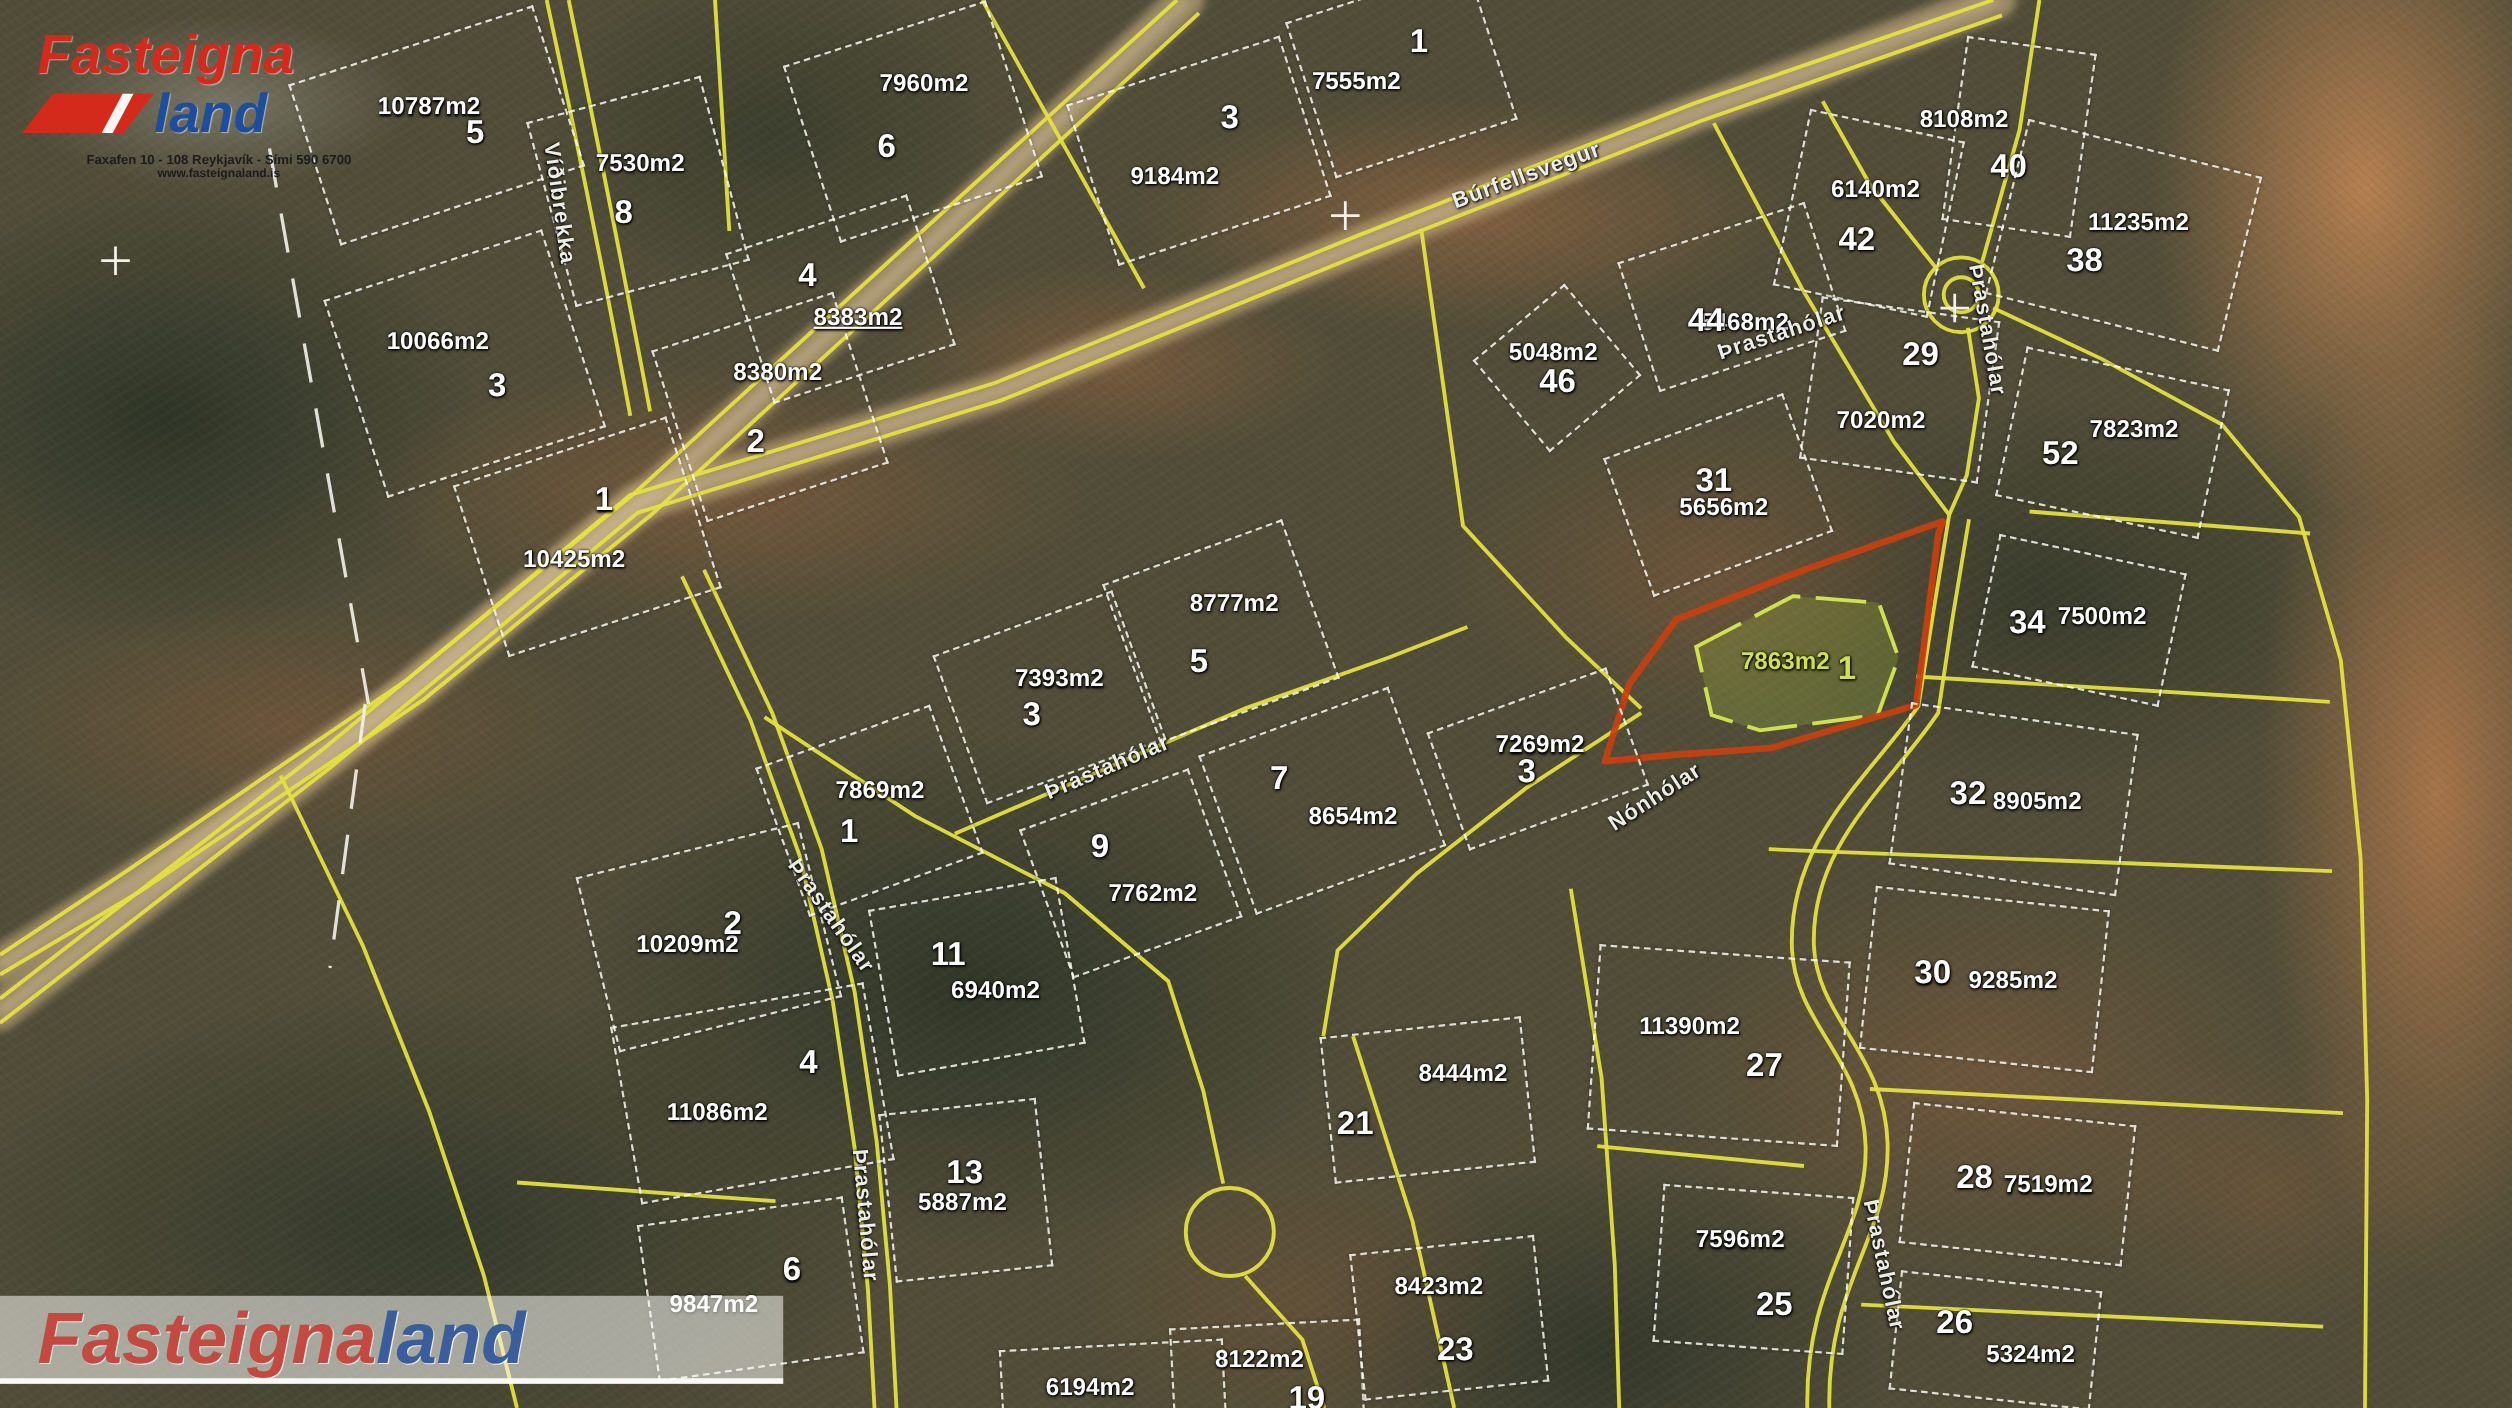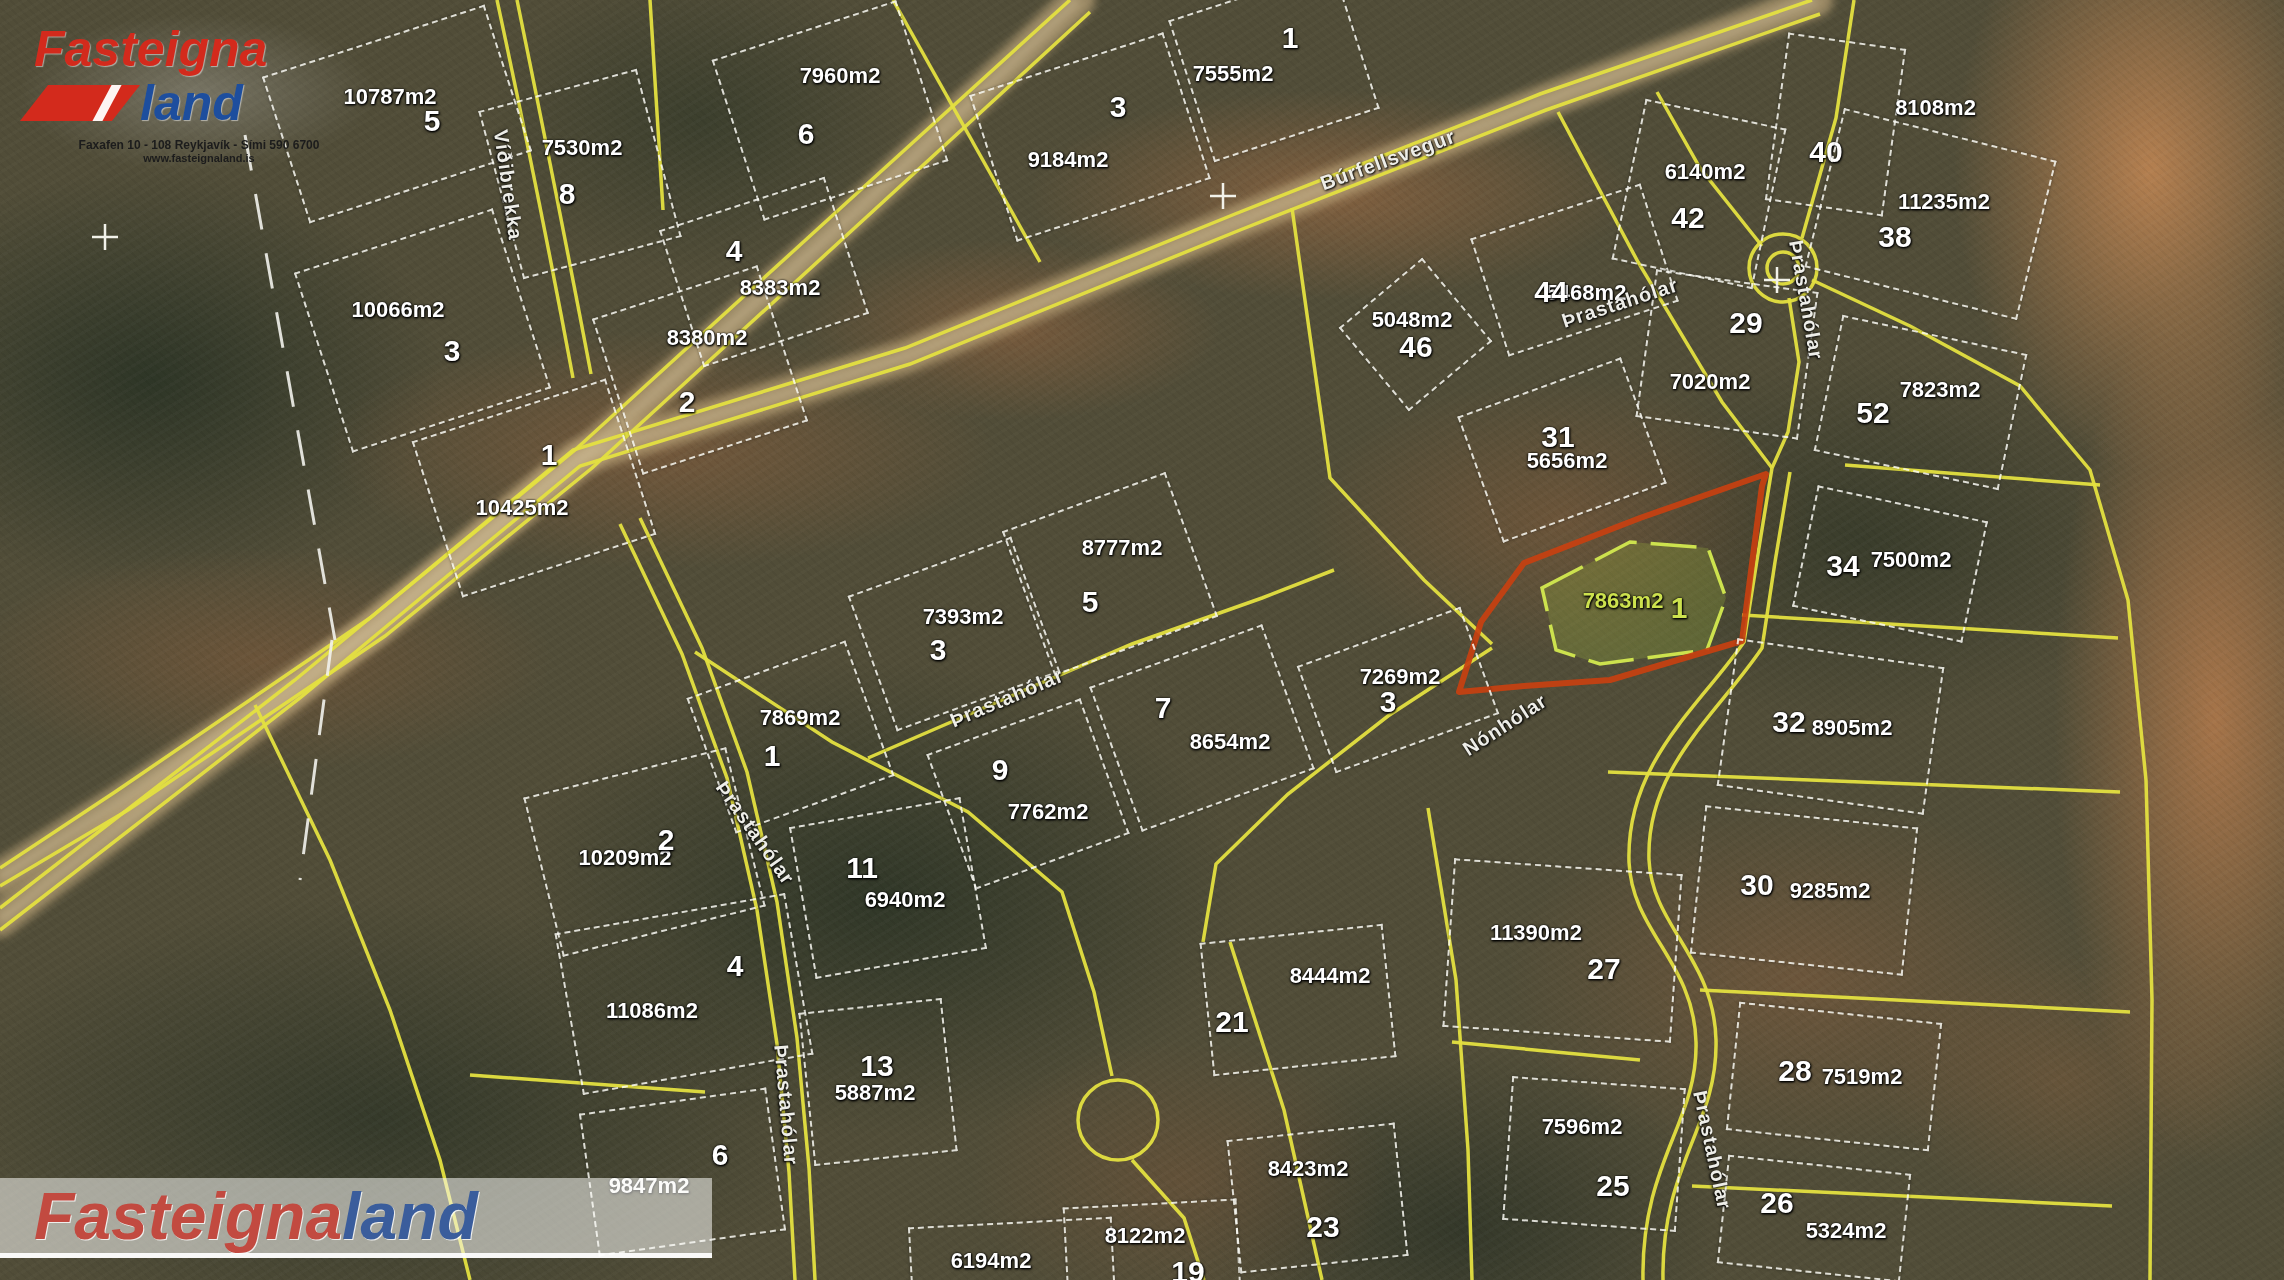--- a/index.html
+++ b/index.html
@@ -183,21 +183,21 @@
       <div class="parcel-box" style="left: 733px; top: 25.5px; width: 190px; height: 165px; transform: rotate(-18deg);"></div>
       <div class="map-label area" style="left: 840px; top: 76px; transform: translate(-50%, -50%);">7960m2</div>
       <div class="map-label num" style="left: 806px; top: 134px; transform: translate(-50%, -50%);">6</div>
       <div class="parcel-box" style="left: 988px; top: 60px; width: 200px; height: 150px; transform: rotate(-18deg);"></div>
       <div class="map-label area" style="left: 1068px; top: 160px; transform: translate(-50%, -50%);">9184m2</div>
       <div class="map-label num" style="left: 1118px; top: 107px; transform: translate(-50%, -50%);">3</div>
       <div class="parcel-box" style="left: 1187px; top: -10.5px; width: 170px; height: 145px; transform: rotate(-18deg);"></div>
       <div class="map-label area" style="left: 1233px; top: 74px; transform: translate(-50%, -50%);">7555m2</div>
       <div class="map-label num" style="left: 1290px; top: 38px; transform: translate(-50%, -50%);">1</div>
       <div class="parcel-box" style="left: 1775.5px; top: 39.5px; width: 115px; height: 165px; transform: rotate(8deg);"></div>
-      <div class="map-label area" style="left: 1912px; top: 108px; transform: translate(-50%, -50%); padding-left: 47px;">8108m2</div>
+      <div class="map-label area" style="left: 1762px; top: 108px; transform: translate(-50%, -50%); padding-left: 47px;">8108m2</div>
       <div class="map-label num" style="left: 1826px; top: 152px; transform: translate(-50%, -50%);">40</div>
       <div class="parcel-box" style="left: 1627px; top: 112px; width: 140px; height: 160px; transform: rotate(12deg);"></div>
       <div class="map-label area" style="left: 1705px; top: 172px; transform: translate(-50%, -50%);">6140m2</div>
       <div class="map-label num" style="left: 1688px; top: 218px; transform: translate(-50%, -50%);">42</div>
       <div class="parcel-box" style="left: 1484.5px; top: 208px; width: 175px; height: 120px; transform: rotate(-18deg);"></div>
       <div class="map-label area" style="left: 1586px; top: 256px; transform: translate(-50%, -50%); margin-top: 37px;">5468m2</div>
       <div class="map-label num" style="left: 1551px; top: 292px; transform: translate(-50%, -50%);">44</div>
       <div class="parcel-box" style="left: 1360.5px; top: 279.5px; width: 105px; height: 105px; transform: rotate(-40deg);"></div>
       <div class="map-label area" style="left: 1412px; top: 320px; transform: translate(-50%, -50%);">5048m2</div>
       <div class="map-label num" style="left: 1416px; top: 347px; transform: translate(-50%, -50%);">46</div>
@@ -234,21 +234,21 @@
       <div class="parcel-box" style="left: 1722px; top: 1163.5px; width: 180px; height: 105px; transform: rotate(6deg);"></div>
       <div class="map-label area" style="left: 1846px; top: 1231px; transform: translate(-50%, -50%);">5324m2</div>
       <div class="map-label num" style="left: 1777px; top: 1203px; transform: translate(-50%, -50%);">26</div>
       <div class="parcel-box" style="left: 317.5px; top: 235.5px; width: 205px; height: 185px; transform: rotate(-18deg);"></div>
       <div class="map-label area" style="left: 398px; top: 310px; transform: translate(-50%, -50%);">10066m2</div>
       <div class="map-label num" style="left: 452px; top: 351px; transform: translate(-50%, -50%);">3</div>
       <div class="parcel-box" style="left: 613px; top: 288px; width: 170px; height: 160px; transform: rotate(-18deg);"></div>
       <div class="map-label area" style="left: 707px; top: 338px; transform: translate(-50%, -50%);">8380m2</div>
       <div class="map-label num" style="left: 687px; top: 402px; transform: translate(-50%, -50%);">2</div>
       <div class="parcel-box" style="left: 677px; top: 200px; width: 170px; height: 140px; transform: rotate(-18deg);"></div>
-      <div class="map-label area" style="left: 780px; top: 288px; transform: translate(-50%, -50%);">8383m2</div>
+      <div class="map-label area" style="left: 780px; top: 288px; transform: translate(-50%, -50%); text-decoration: underline;">8383m2</div>
       <div class="map-label num" style="left: 734px; top: 251px; transform: translate(-50%, -50%);">4</div>
       <div class="parcel-box" style="left: 432px; top: 406px; width: 200px; height: 160px; transform: rotate(-18deg);"></div>
       <div class="map-label area" style="left: 522px; top: 508px; transform: translate(-50%, -50%); text-align: right;">10425m2</div>
       <div class="map-label num" style="left: 549px; top: 455px; transform: translate(-50%, -50%);">1</div>
       <div class="parcel-box" style="left: 867px; top: 562px; width: 170px; height: 140px; transform: rotate(-20deg);"></div>
       <div class="map-label area" style="left: 963px; top: 617px; transform: translate(-50%, -50%);">7393m2</div>
       <div class="map-label num" style="left: 938px; top: 650px; transform: translate(-50%, -50%);">3</div>
       <div class="parcel-box" style="left: 1023px; top: 497px; width: 170px; height: 150px; transform: rotate(-20deg);"></div>
       <div class="map-label area" style="left: 1122px; top: 548px; transform: translate(-50%, -50%);">8777m2</div>
       <div class="map-label num" style="left: 1090px; top: 602px; transform: translate(-50%, -50%);">5</div>

